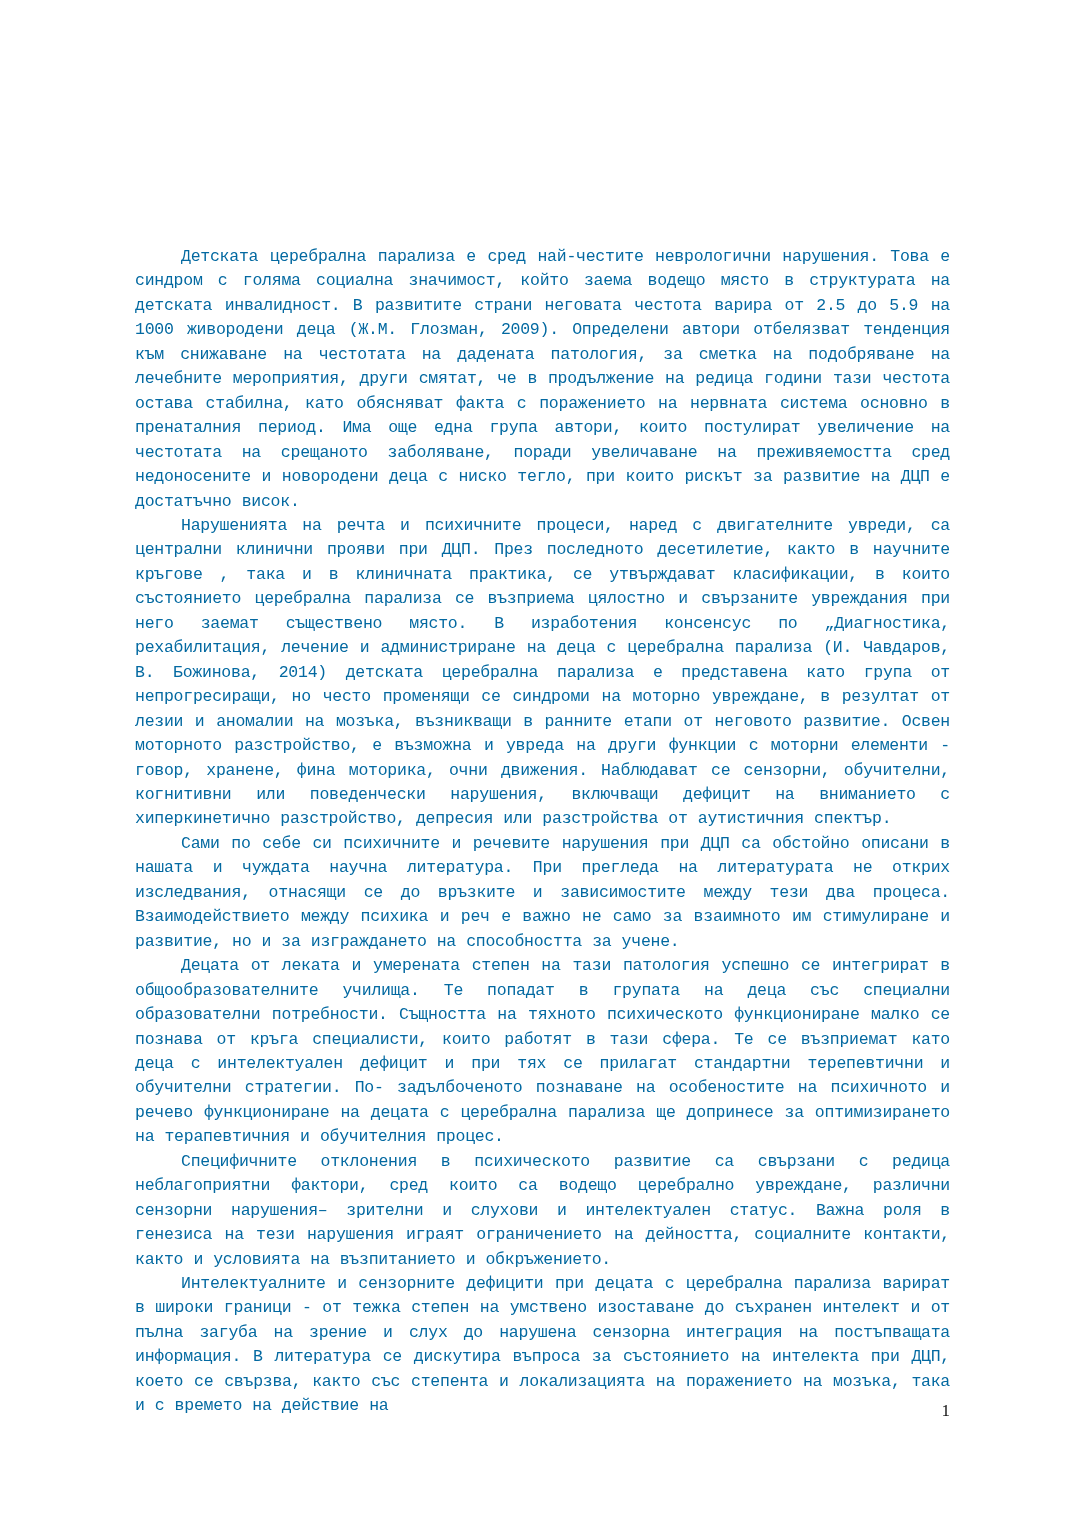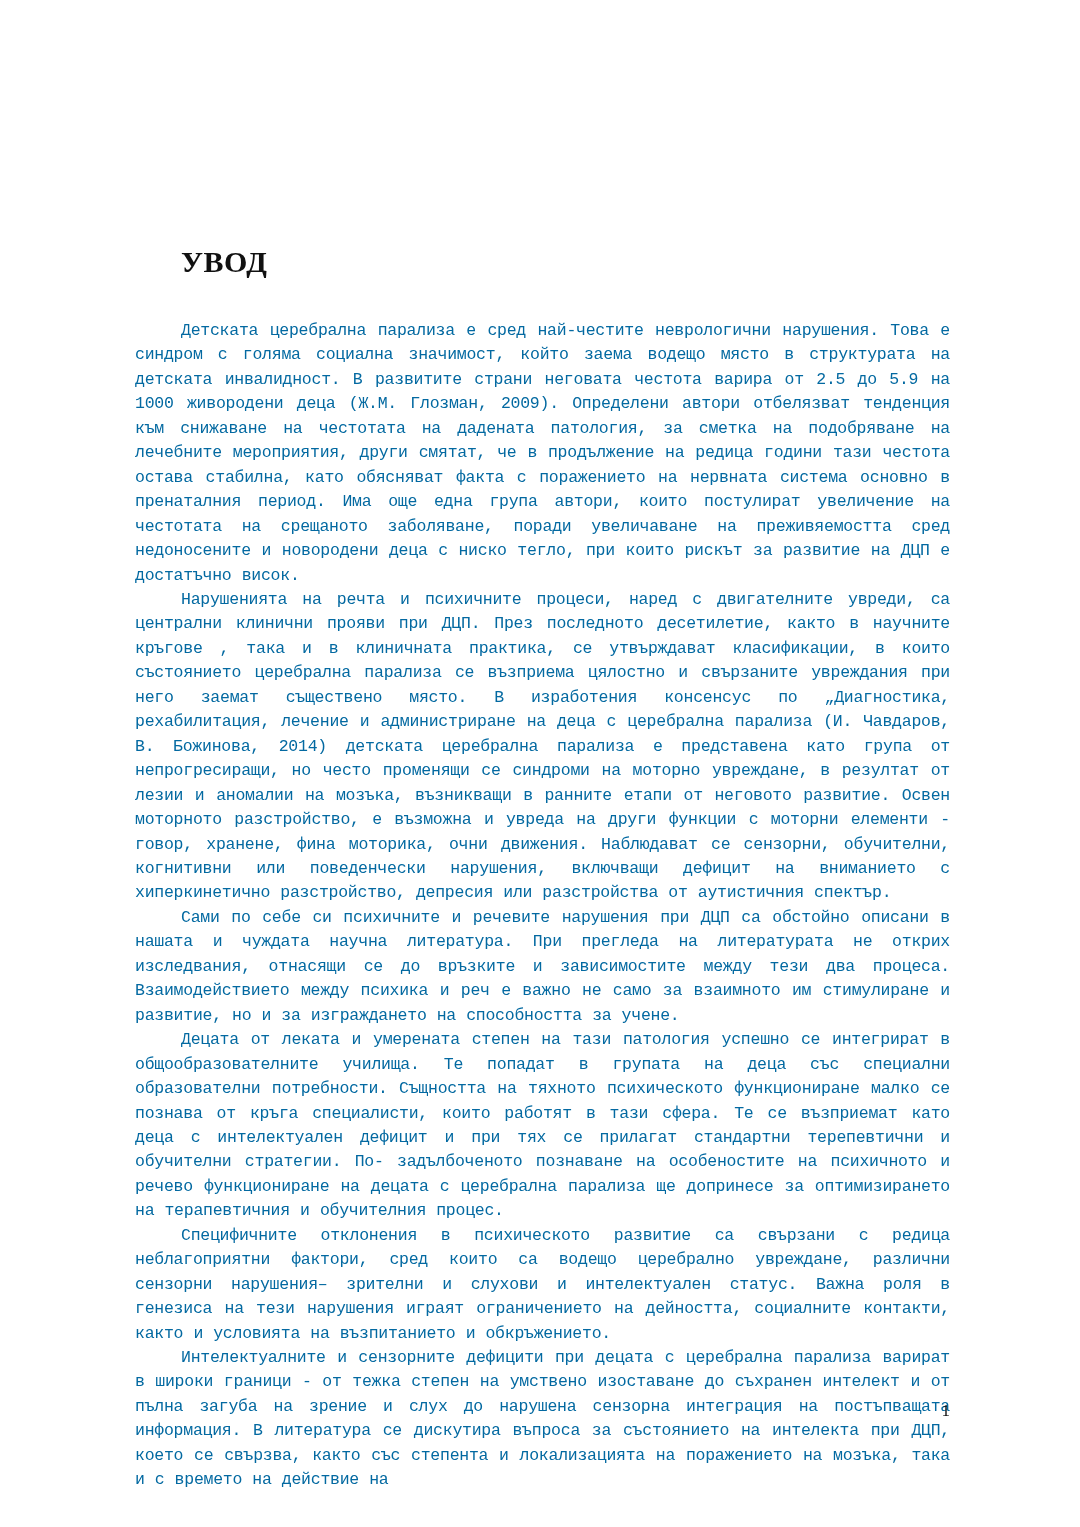--- a/index.html
+++ b/index.html
@@ -48,21 +48,20 @@
     font-family: "Liberation Serif", serif;
     font-size: 17px;
     color: #111111;
   }
 </style>
 </head>
 <body>
 
 <div class="page">
   <div class="content">
-    <h1 class="doc-title">УВОД</h1>
     <div class="doc-body">
       <p>Детската церебрална парализа е сред най-честите неврологични нарушения. Това е синдром с голяма социална значимост, който заема водещо място в структурата на детската инвалидност. В развитите страни неговата честота  варира от 2.5 до 5.9 на 1000  живородени деца (Ж.М. Глозман, 2009). Определени автори отбелязват тенденция към снижаване на честотата на дадената патология, за сметка на подобряване на лечебните мероприятия, други смятат, че в продължение на редица години  тази честота остава стабилна, като обясняват факта  с поражението на нервната система основно в пренаталния период. Има още една група автори, които постулират увеличение на честотата на срещаното заболяване, поради увеличаване на преживяемостта сред недоносените и новородени деца с ниско тегло, при които рискът за развитие на ДЦП е достатъчно висок.</p>
       <p>Нарушенията на речта и психичните процеси, наред с двигателните увреди,  са централни клинични прояви при ДЦП.  През последното десетилетие, както в научните кръгове , така и в клиничната практика, се утвърждават класификации, в които състоянието церебрална парализа се възприема   цялостно и свързаните увреждания при него заемат съществено място. В изработения консенсус по „Диагностика, рехабилитация, лечение и администриране на деца с церебрална парализа (И. Чавдаров, В. Божинова, 2014) детската церебрална парализа е представена като    група от непрогресиращи, но често променящи се синдроми на моторно увреждане, в резултат от лезии и аномалии на мозъка, възникващи в ранните етапи от неговото развитие. Освен моторното разстройство, е възможна и увреда  на други функции с моторни елементи - говор, хранене, фина моторика, очни движения. Наблюдават се  сензорни, обучителни, когнитивни или поведенчески нарушения, включващи дефицит на вниманието с хиперкинетично разстройство, депресия или разстройства от аутистичния спектър.</p>
       <p>Сами по себе си психичните и речевите нарушения при ДЦП са обстойно описани в нашата и чуждата научна литература. При прегледа на литературата не открих изследвания, отнасящи се до  връзките и зависимостите между тези два процеса. Взаимодействието между психика и реч е важно не само за взаимното им стимулиране и развитие, но и за изграждането на способността за учене.</p>
       <p>Децата от леката и умерената степен на тази патология успешно се интегрират в общообразователните училища.  Те попадат в групата на деца със специални образователни потребности. Същността на тяхното психическото функциониране малко се познава от кръга специалисти, които работят в тази сфера. Те се възприемат като деца с интелектуален дефицит и при тях се прилагат стандартни терепевтични и обучителни стратегии.   По- задълбоченото познаване на особеностите на психичното и речево функциониране на децата с церебрална парализа ще допринесе  за оптимизирането на терапевтичния и обучителния  процес.</p>
       <p>Специфичните отклонения в психическото развитие са свързани с редица неблагоприятни фактори, сред които са водещо церебрално увреждане, различни сензорни   нарушения– зрителни и слухови и интелектуален статус. Важна роля в генезиса на тези нарушения играят ограничението на дейността, социалните контакти, както и условията на възпитанието и обкръжението.</p>
       <p>Интелектуалните и сензорните дефицити при децата с церебрална парализа  варират в широки граници - от тежка степен на умствено изоставане до съхранен интелект и от пълна загуба на зрение и слух до нарушена сензорна интеграция на постъпващата информация.  В литература се дискутира въпроса за състоянието на интелекта при ДЦП, което се свързва,  както със степента и локализацията на поражението на мозъка, така и с  времето на действие на</p>
     </div>
   </div>
   <div class="page-number">1</div>

